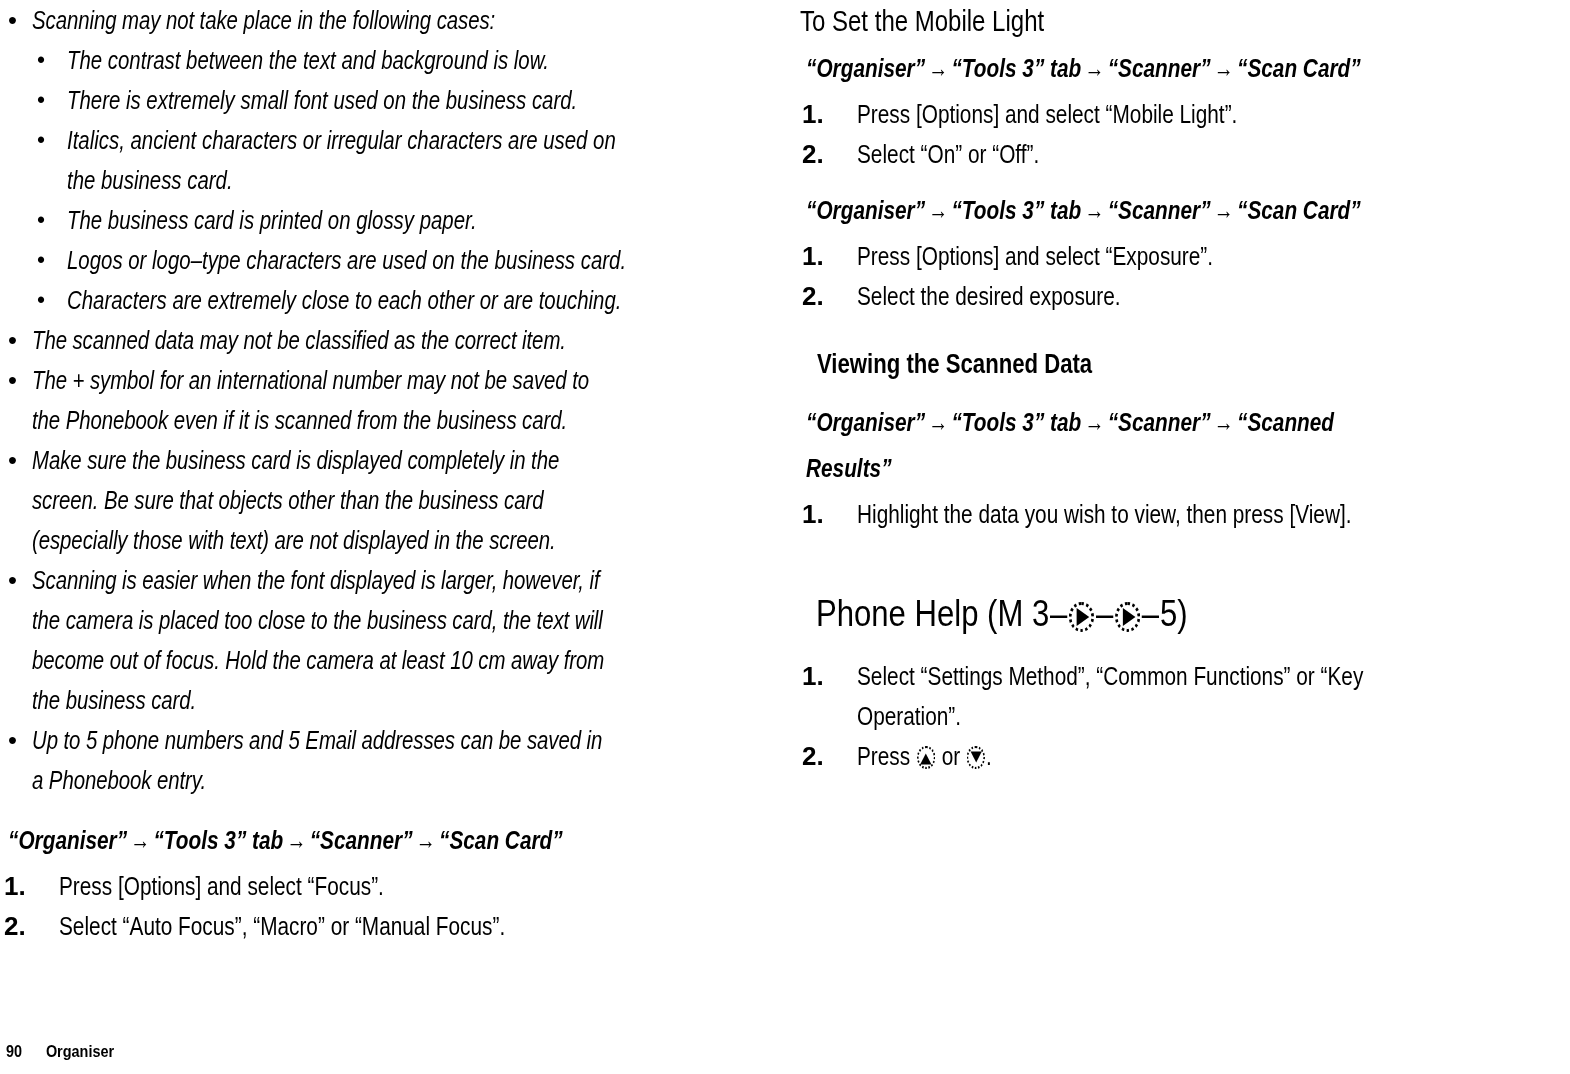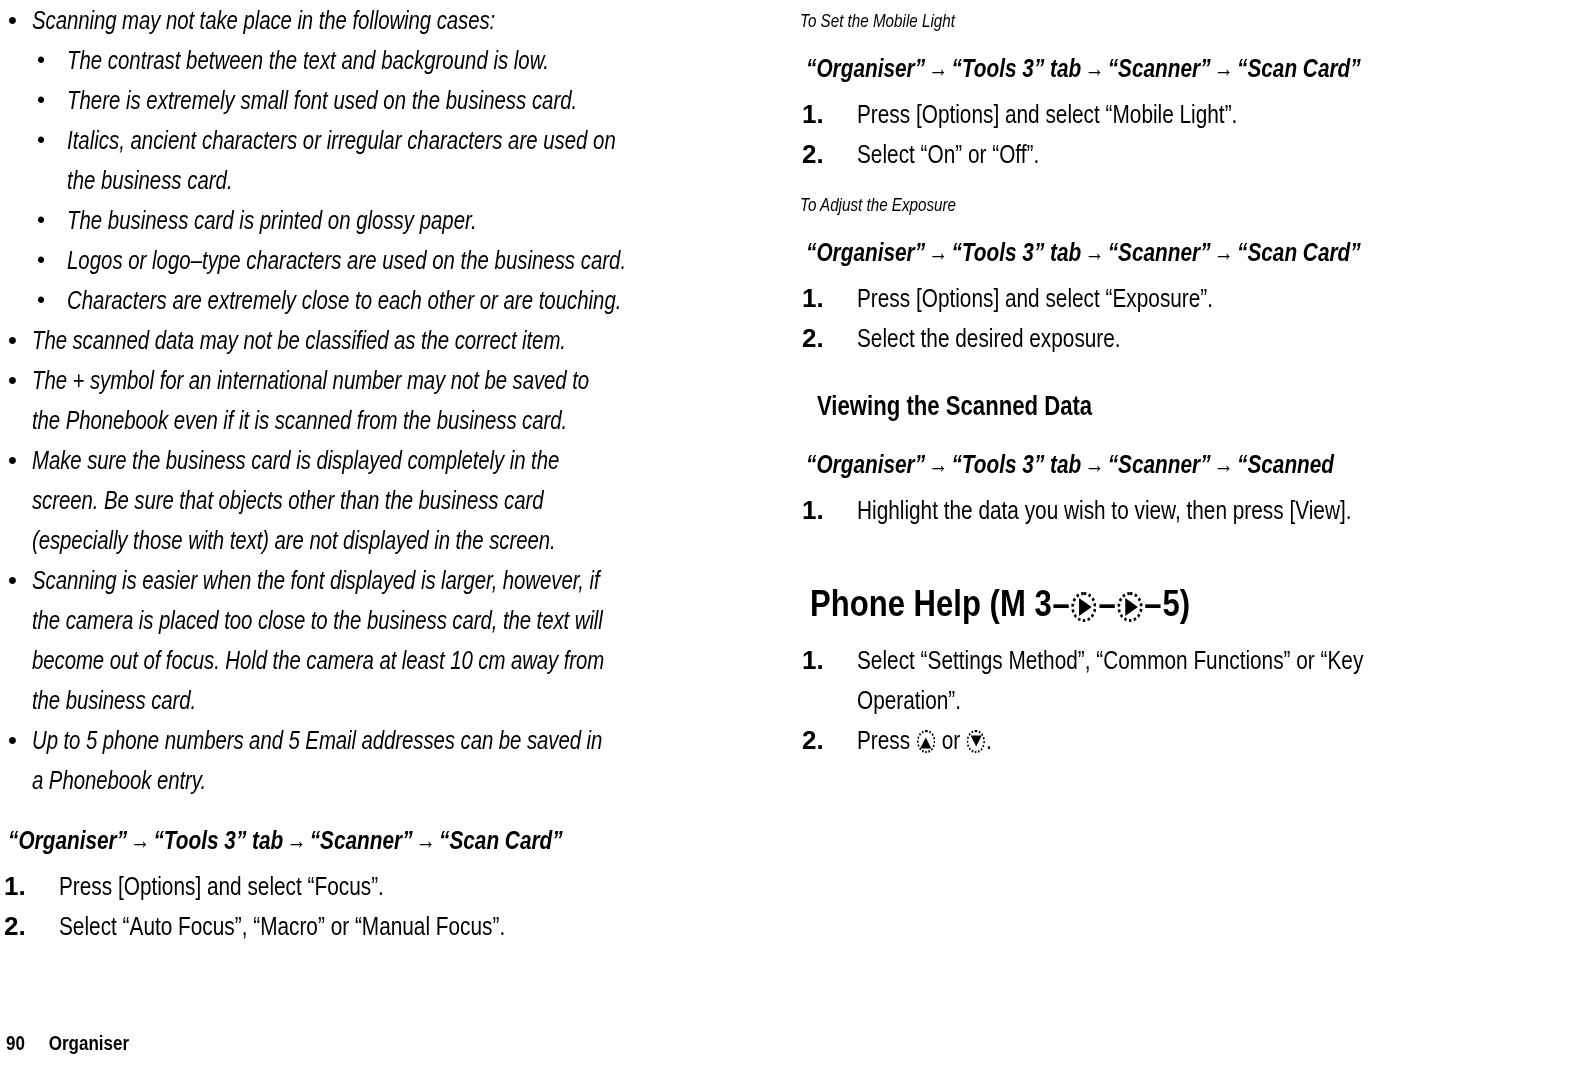--- a/index.html
+++ b/index.html
@@ -99,26 +99,25 @@
   ul.sub li .txt {
     display: block;
     transform: scaleX(0.80);
     transform-origin: left center;
     width: 125%;
     white-space: pre-wrap;
   }
 
   
   .subhead {
-    font-size: 19px;
+    font-size: 30px;
     line-height: 42px;
     font-weight: normal;
     margin: 0;
     white-space: nowrap;
-    font-style: italic;
   }
   .subhead .txt {
     display: inline-block;
     transform: scaleX(0.80);
     transform-origin: left center;
   }
 
   
   .path {
     font-size: 26px;
@@ -181,22 +180,22 @@
   .sec-head .txt {
     display: inline-block;
     transform: scaleX(0.82);
     transform-origin: left center;
   }
 
   
   .big-head {
     font-size: 37px;
     line-height: 52px;
-    font-weight: bold;
-    margin: 10px;
+    font-weight: normal;
+    margin: 16px;
     display: flex;
     align-items: center;
   }
   .big-head .txt {
     display: inline-block;
     transform: scaleX(0.84);
     transform-origin: left center;
     white-space: nowrap;
   }
   .sp-10 { height: 10px; }
@@ -249,22 +248,22 @@
 
   .dash {
     display: inline-block;
     padding: 0 1px;
   }
 
   
   .footer {
     position: absolute;
     left: 6px;
-    bottom: 16px;
-    font-size: 20px;
+    bottom: 7px;
+    font-size: 17px;
     font-weight: bold;
     line-height: 30px;
     white-space: nowrap;
   }
   .footer .txt {
     display: inline-block;
     transform: scaleX(0.85);
     transform-origin: left center;
   }
   .footer .pg { margin-right: 28px; }
@@ -379,23 +378,20 @@
           <span class="txt">Press [Options] and select “Mobile Light”.</span>
         </li>
         <li>
           <span class="num">2.</span>
           <span class="txt">Select “On” or “Off”.</span>
         </li>
       </ol>
 
       <div class="sp-10"></div>
 
-      <div class="subhead">
-        <span class="txt">To Adjust the Exposure</span>
-      </div>
       <div class="path">
         <span class="txt">
           <span>“Organiser”</span><span class="arrow">→</span><span>“Tools 3” tab</span><span class="arrow">→</span><span>“Scanner”</span><span class="arrow">→</span><span>“Scan Card”</span>
         </span>
       </div>
       <ol class="steps">
         <li>
           <span class="num">1.</span>
           <span class="txt">Press [Options] and select “Exposure”.</span>
         </li>
@@ -407,20 +403,23 @@
 
       <div class="sp-10"></div>
 
       <div class="sec-head">
         <span class="txt">Viewing the Scanned Data</span>
       </div>
       <div class="path">
         <span class="txt">
           <span>“Organiser”</span><span class="arrow">→</span><span>“Tools 3” tab</span><span class="arrow">→</span><span>“Scanner”</span><span class="arrow">→</span><span>“Scanned</span>
         </span>
+      </div>
+      <div class="path">
+        <span class="txt">Results”</span>
       </div>
       <ol class="steps">
         <li>
           <span class="num">1.</span>
           <span class="txt">Highlight the data you wish to view, then press [View].</span>
         </li>
       </ol>
 
       <div class="sp-38"></div>
 

